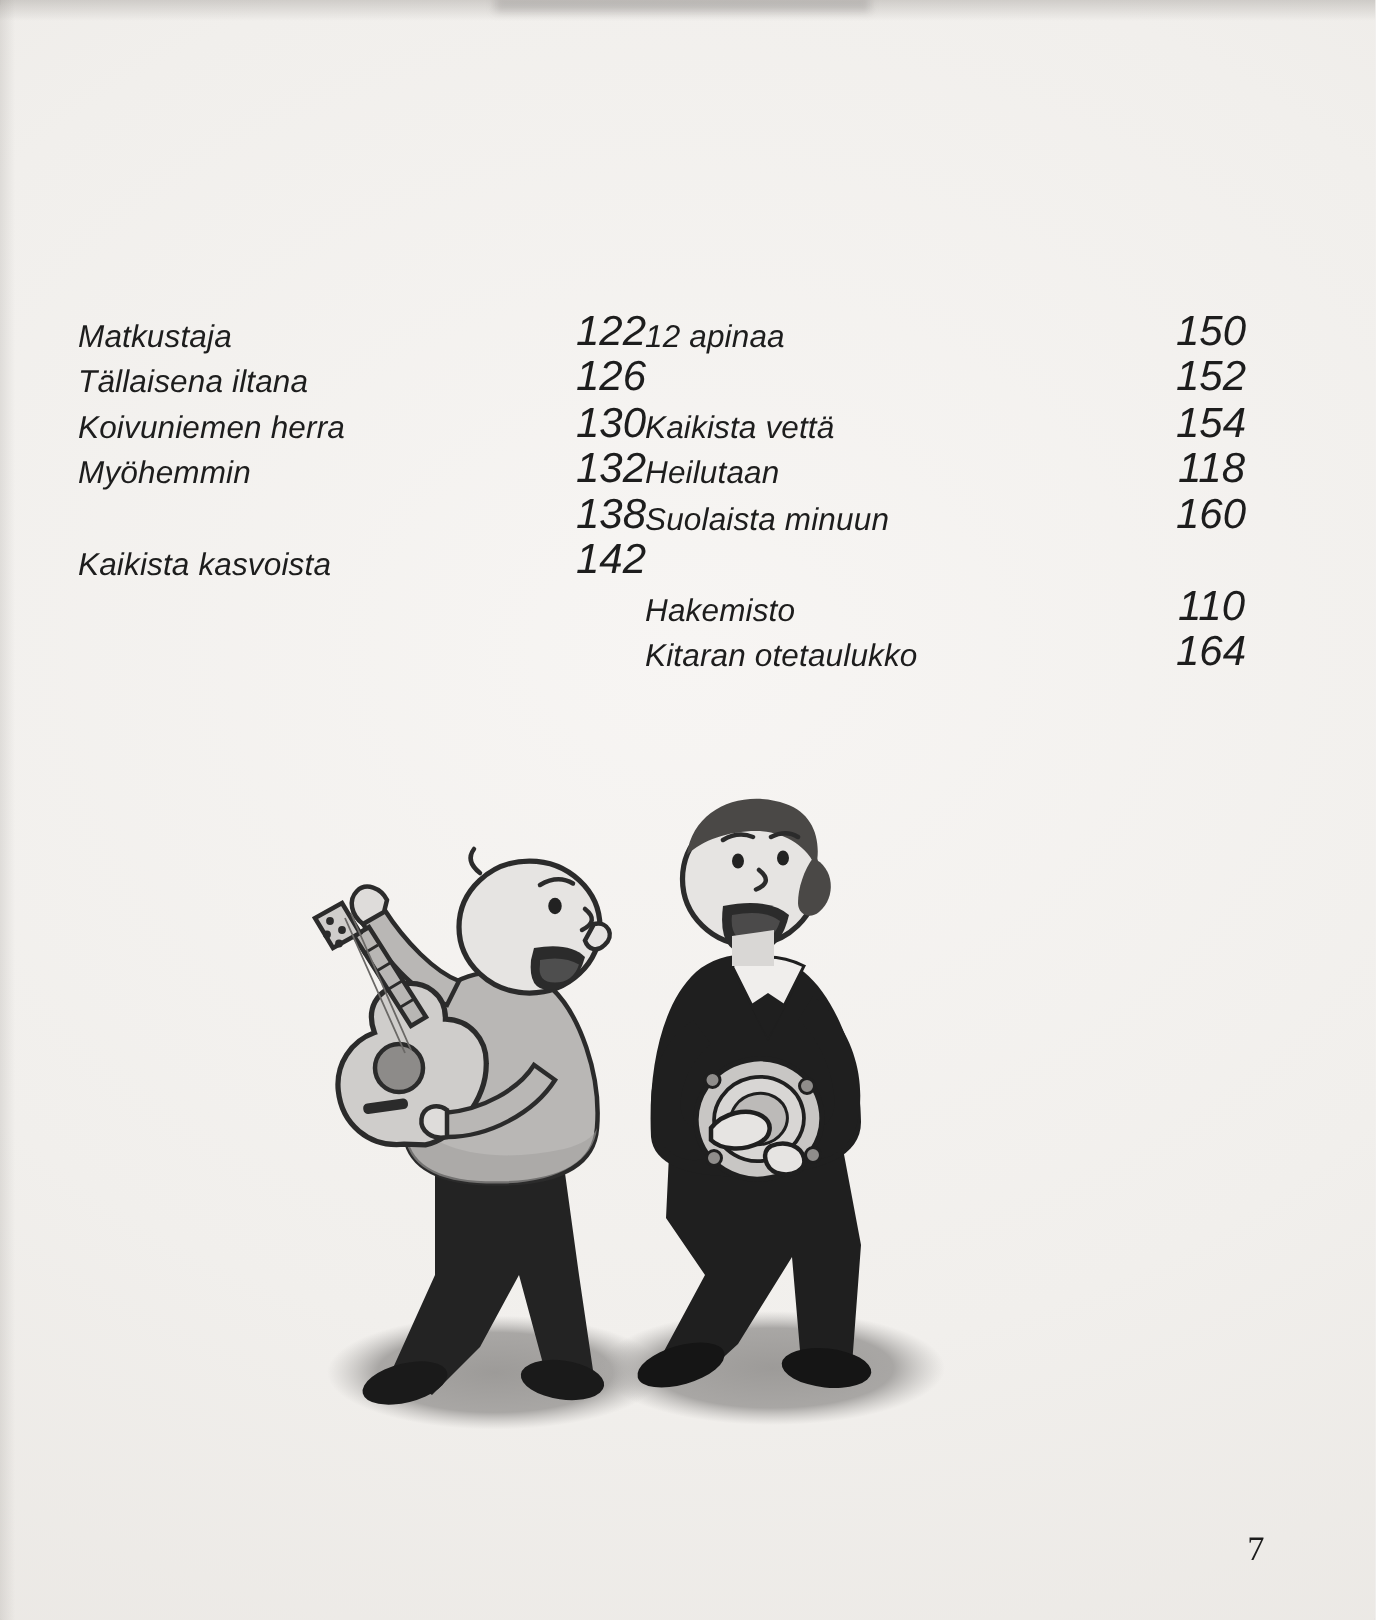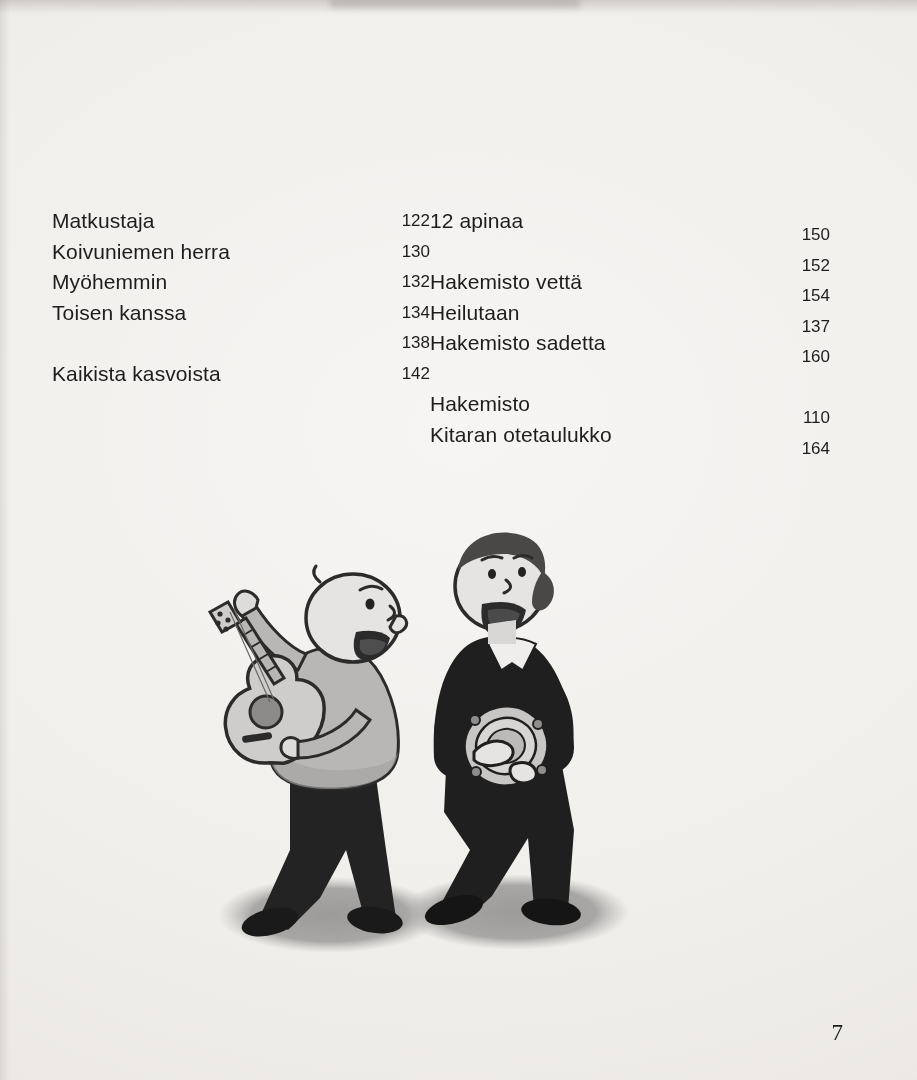--- a/index.html
+++ b/index.html
@@ -64,32 +64,33 @@
     gap: 0;
   }
   .toc-col {
     position: relative;
   }
   .toc-col.left { width: 378px; }
   .toc-col.right { width: 400px; }
 
   .toc-row {
     display: flex;
-    align-items: center;
+    align-items: flex-end;
     height: 30.5px;
+    font-style: italic;
   }
   .toc-row.spacer { height: 30.5px; }
   .toc-title {
     font-size: 21px;
     color: #1d1d1d;
     letter-spacing: .1px;
     white-space: nowrap;
   }
   .toc-page {
-    font-size: 17px;
+    font-size: 28px;
     color: #1d1d1d;
     margin-left: auto;
     text-align: right;
   }
   .toc-col.left .toc-page { width: 46px; }
   .toc-col.right .toc-page { width: 46px; margin-top: 28px; }
   .toc-col.right .toc-row { padding-left: 0; }
 
   
   .illustration {
@@ -119,58 +120,58 @@
 <div class="bleed-top"></div>
 
 <div class="toc">
 
   <div class="toc-col left">
     <div class="toc-row">
       <span class="toc-title">Matkustaja</span>
       <span class="toc-page">122</span>
     </div>
     <div class="toc-row">
+      <span class="toc-title">Tällaisena iltana</span>
+      <span class="toc-page">126</span>
+    </div>
+    <div class="toc-row">
       <span class="toc-title">Koivuniemen herra</span>
       <span class="toc-page">130</span>
     </div>
     <div class="toc-row">
       <span class="toc-title">Myöhemmin</span>
       <span class="toc-page">132</span>
     </div>
     <div class="toc-row">
-      <span class="toc-title">Toisen kanssa</span>
-      <span class="toc-page">134</span>
-    </div>
-    <div class="toc-row">
       <span class="toc-page">138</span>
     </div>
     <div class="toc-row">
       <span class="toc-title">Kaikista kasvoista</span>
       <span class="toc-page">142</span>
     </div>
   </div>
 
   <div class="toc-col right">
     <div class="toc-row">
       <span class="toc-title">12 apinaa</span>
       <span class="toc-page">150</span>
     </div>
     <div class="toc-row">
       <span class="toc-page">152</span>
     </div>
     <div class="toc-row">
-      <span class="toc-title">Hakemisto vettä</span>
+      <span class="toc-title">Kaikista vettä</span>
       <span class="toc-page">154</span>
     </div>
     <div class="toc-row">
       <span class="toc-title">Heilutaan</span>
-      <span class="toc-page">137</span>
-    </div>
-    <div class="toc-row">
-      <span class="toc-title">Hakemisto sadetta</span>
+      <span class="toc-page">118</span>
+    </div>
+    <div class="toc-row">
+      <span class="toc-title">Suolaista minuun</span>
       <span class="toc-page">160</span>
     </div>
     <div class="toc-row spacer">
       <span class="toc-title"></span>
       <span class="toc-page"></span>
     </div>
     <div class="toc-row">
       <span class="toc-title">Hakemisto</span>
       <span class="toc-page">110</span>
     </div>

